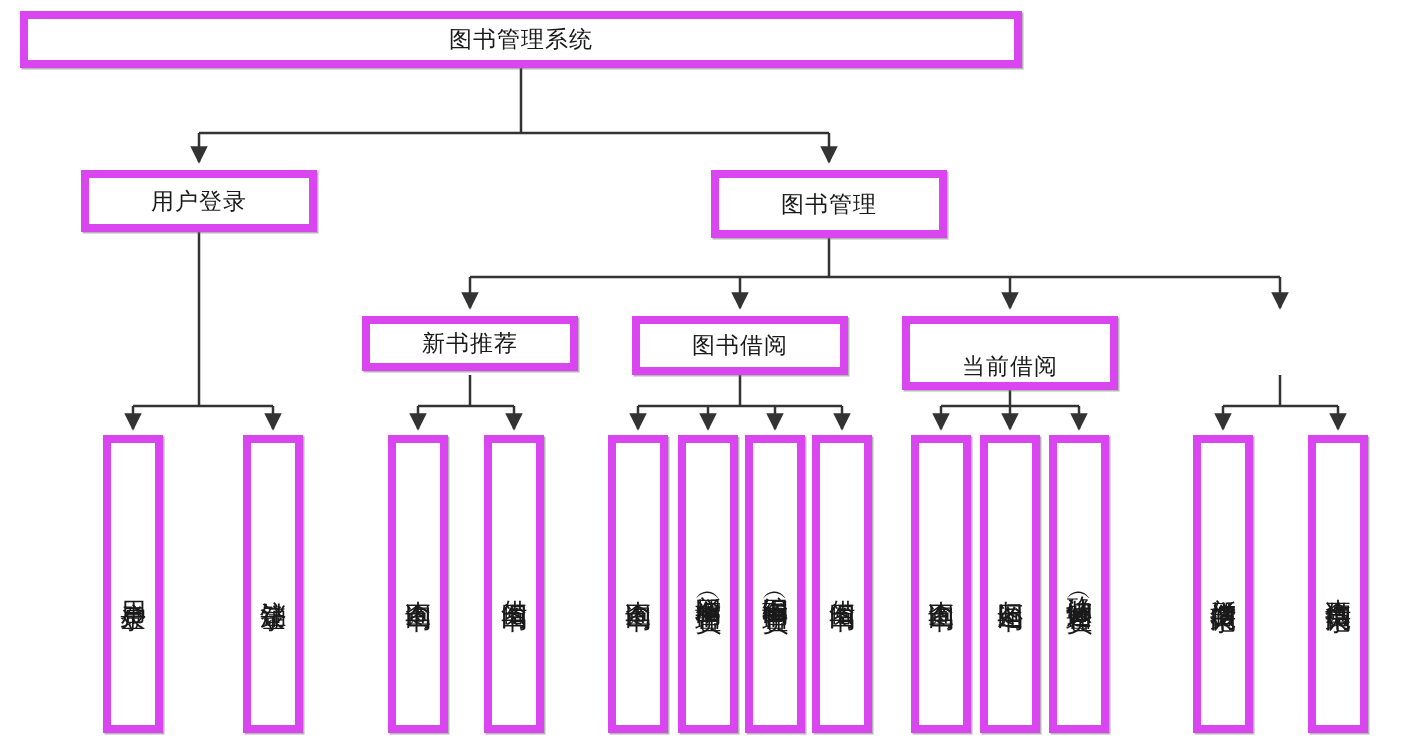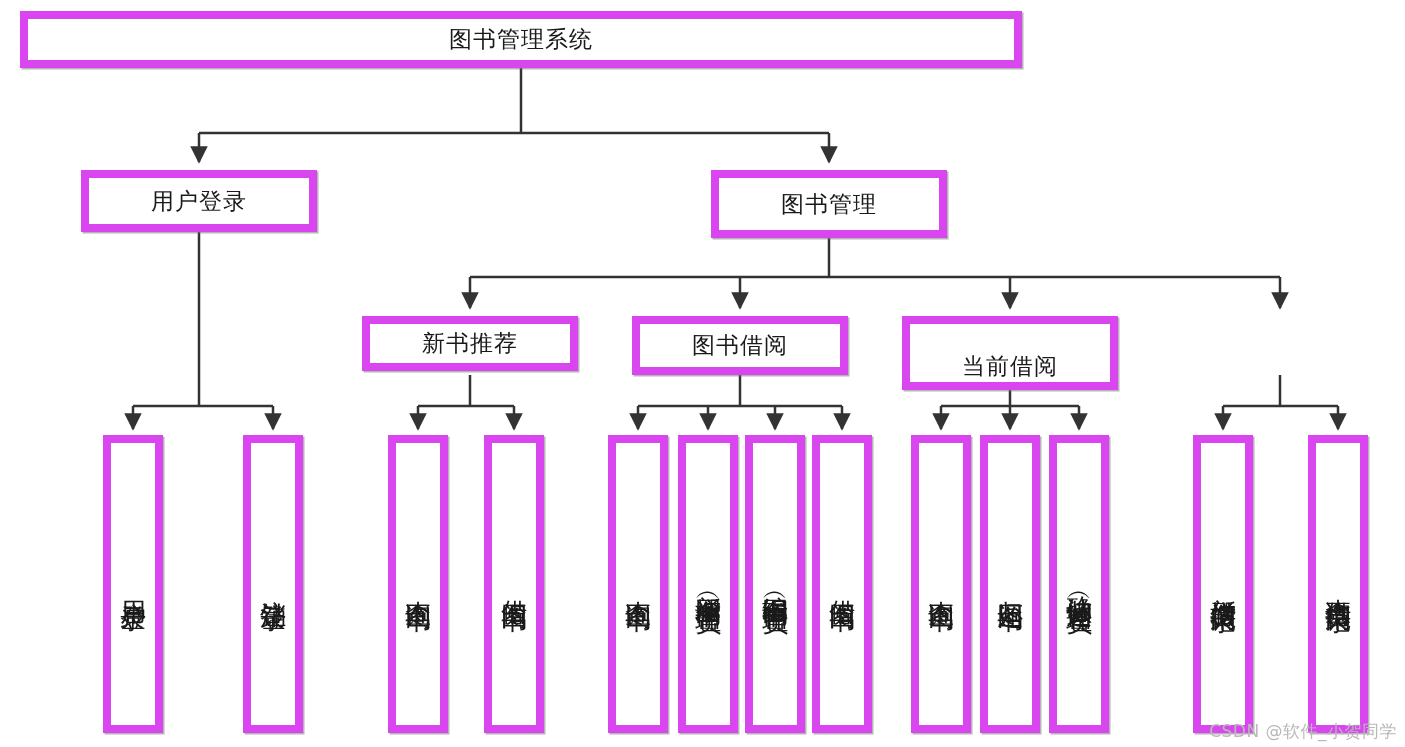--- a/index.html
+++ b/index.html
@@ -182,15 +182,14 @@
     <span>确认归还（管理员）</span>
   </div>
 
   <div class="node node-v" style="left:1193px; top:435px; width:60px; height:298px;">
     <span>新增借阅记录</span>
   </div>
   <div class="node node-v" style="left:1308px; top:435px; width:60px; height:298px;">
     <span>查询借阅记录</span>
   </div>
 
-  <div id="watermark">CSDN @软件_小贺同学</div>
 
 </div>
 
 </body></html>

